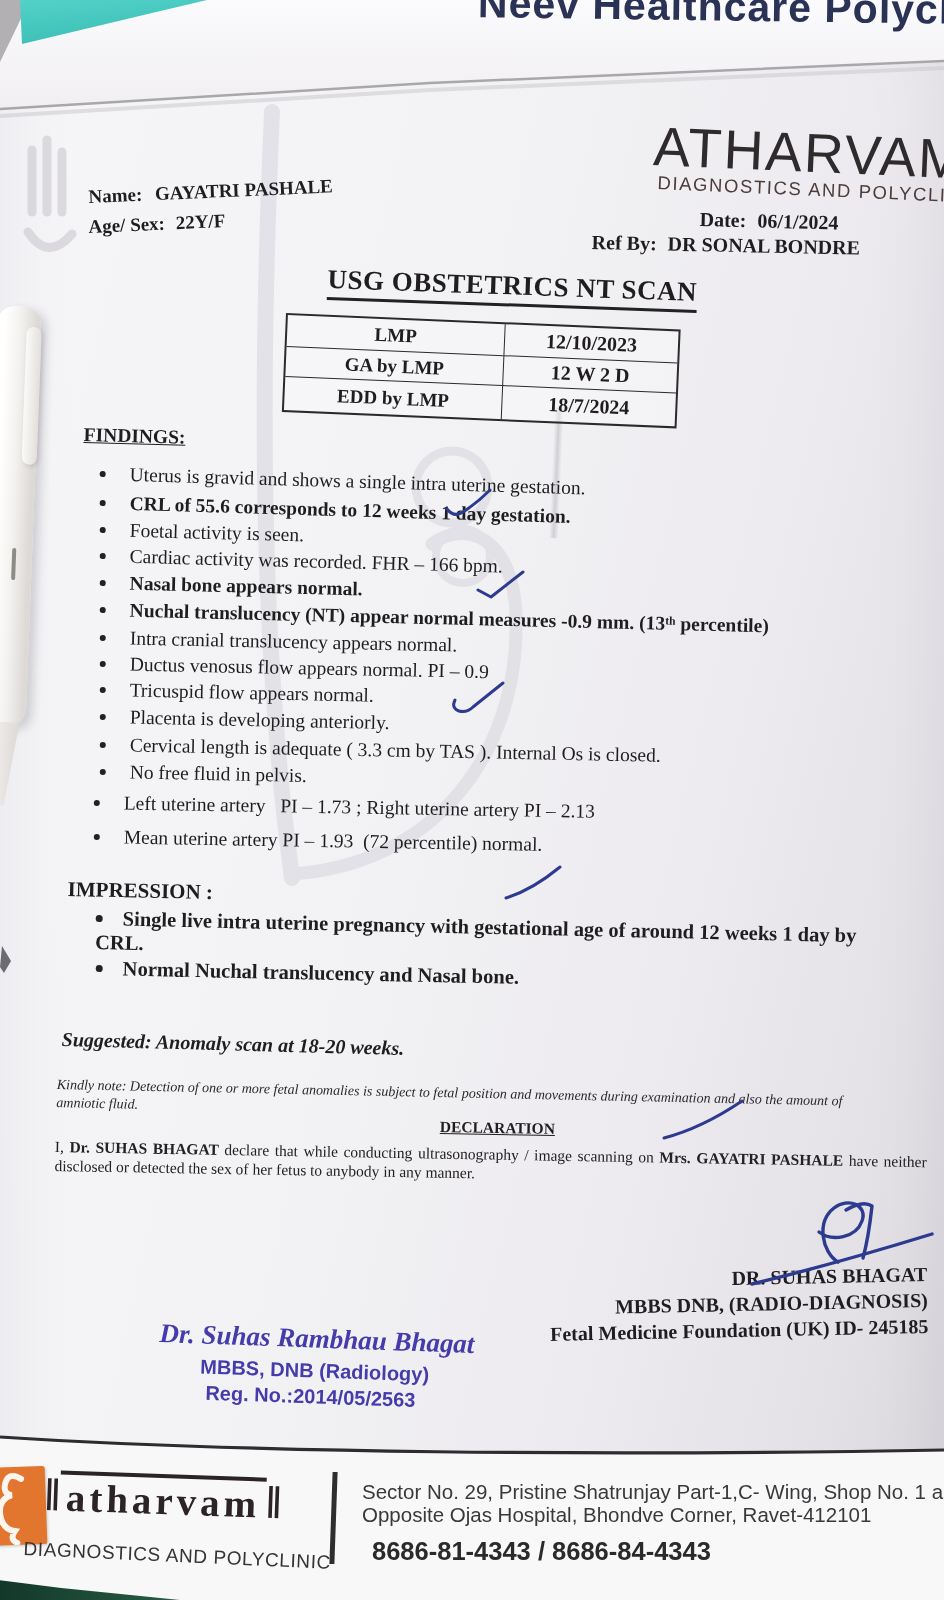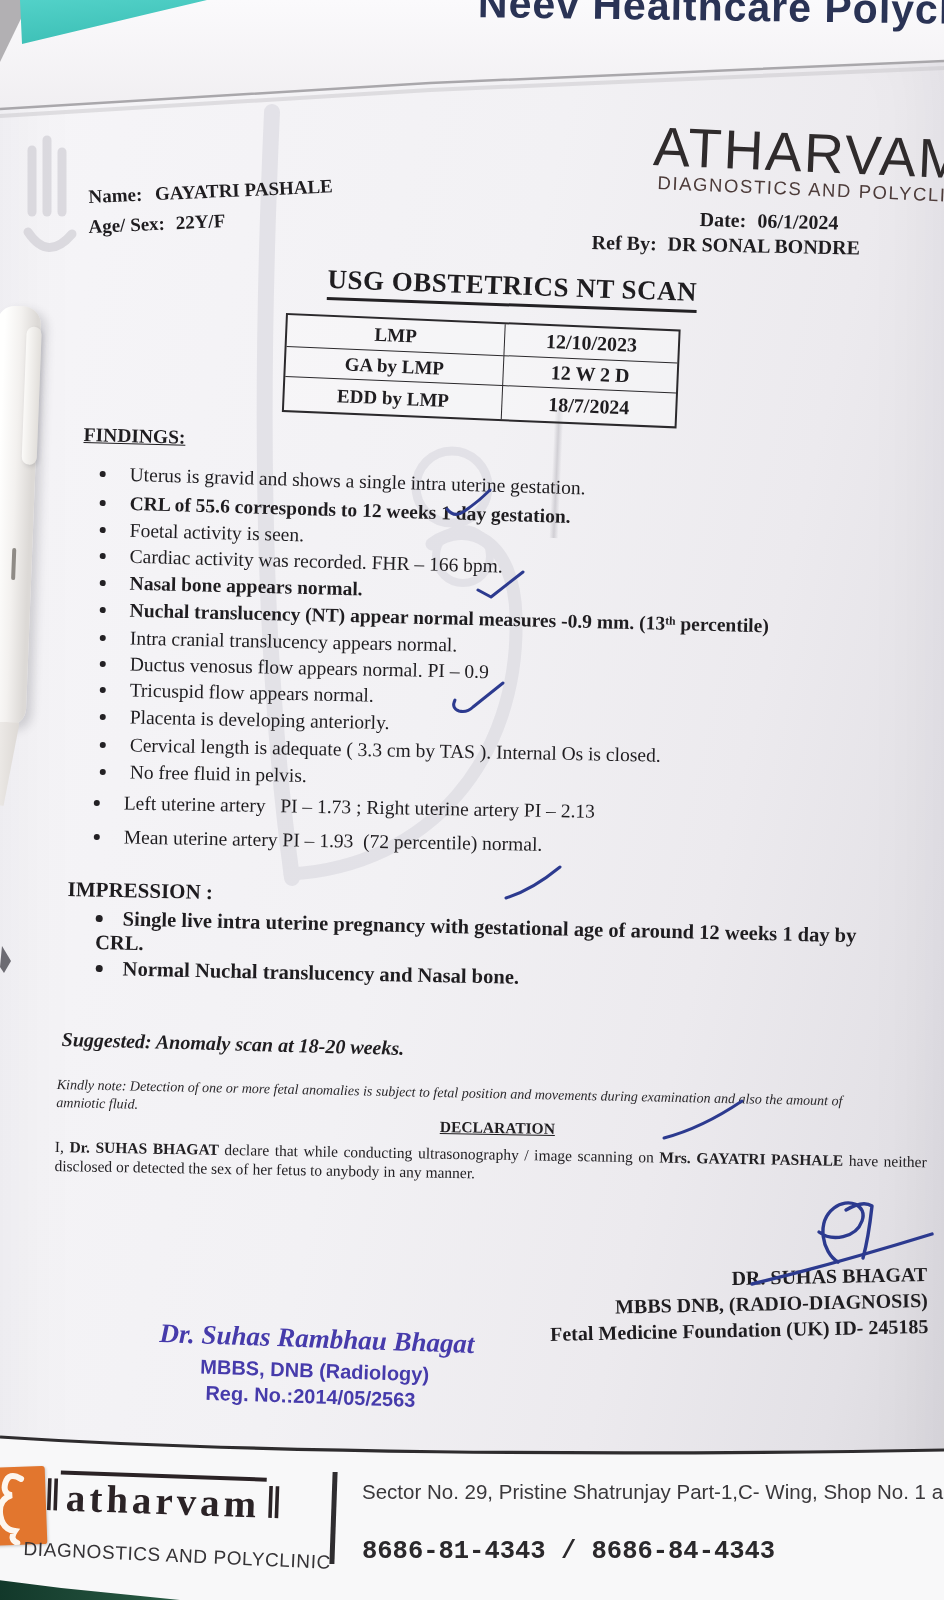--- a/index.html
+++ b/index.html
@@ -189,21 +189,22 @@
   </div>
 
   <div class="abs" style="left:46px;top:1468px;transform:rotate(2deg);transform-origin:left top;white-space:nowrap;">
     <span class="brand-bar">‖</span><span class="brand-word serif">atharvam</span><span class="brand-bar">‖</span>
   </div>
   <div class="abs footer-sub sans" style="left:24px;top:1538px;transform:rotate(2.6deg);transform-origin:left top;white-space:nowrap;">DIAGNOSTICS AND POLYCLINIC</div>
 
   <div class="abs vdivider" style="left:331px;top:1472px;transform:rotate(2deg);"></div>
 
   <div class="abs addr sans" style="left:362px;top:1480px;white-space:nowrap;">Sector No. 29, Pristine Shatrunjay Part-1,C- Wing,  Shop No. 1 an</div>
-  <div class="abs phone sans" style="left:362px;top:1537px;white-space:nowrap;font-family:Liberation Mono, monospace;">8686-81-4343 / 8686-84-4343</div>
+  <div class="abs addr sans" style="left:362px;top:1503px;white-space:nowrap;">Opposite Ojas Hospital, Bhondve Corner, Ravet-412101</div>
+  <div class="abs phone sans" style="left:372px;top:1537px;white-space:nowrap;">8686-81-4343 / 8686-84-4343</div>
 
   <div class="abs green-wedge"></div>
 
   <div class="abs pen">
     <div class="body"></div>
     <div class="clip"></div>
     <div class="slot"></div>
     <div class="tip"></div>
   </div>
 

